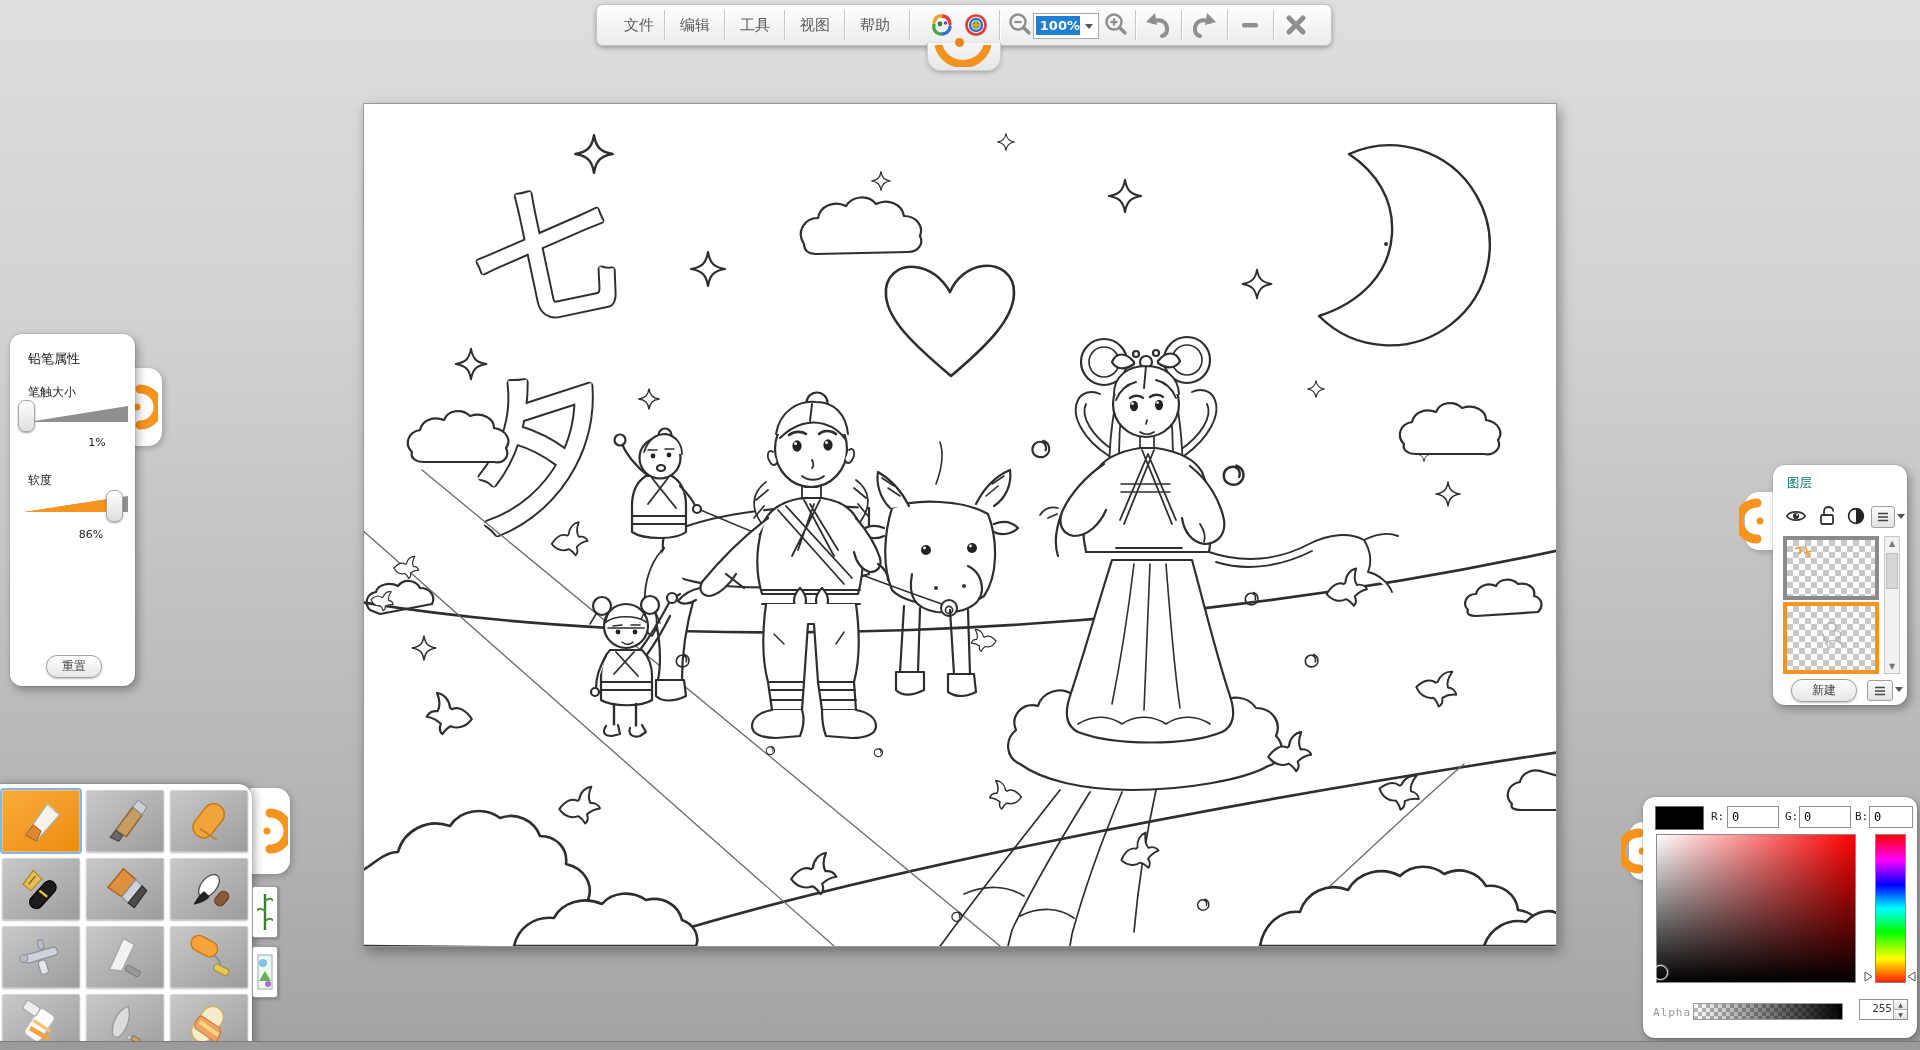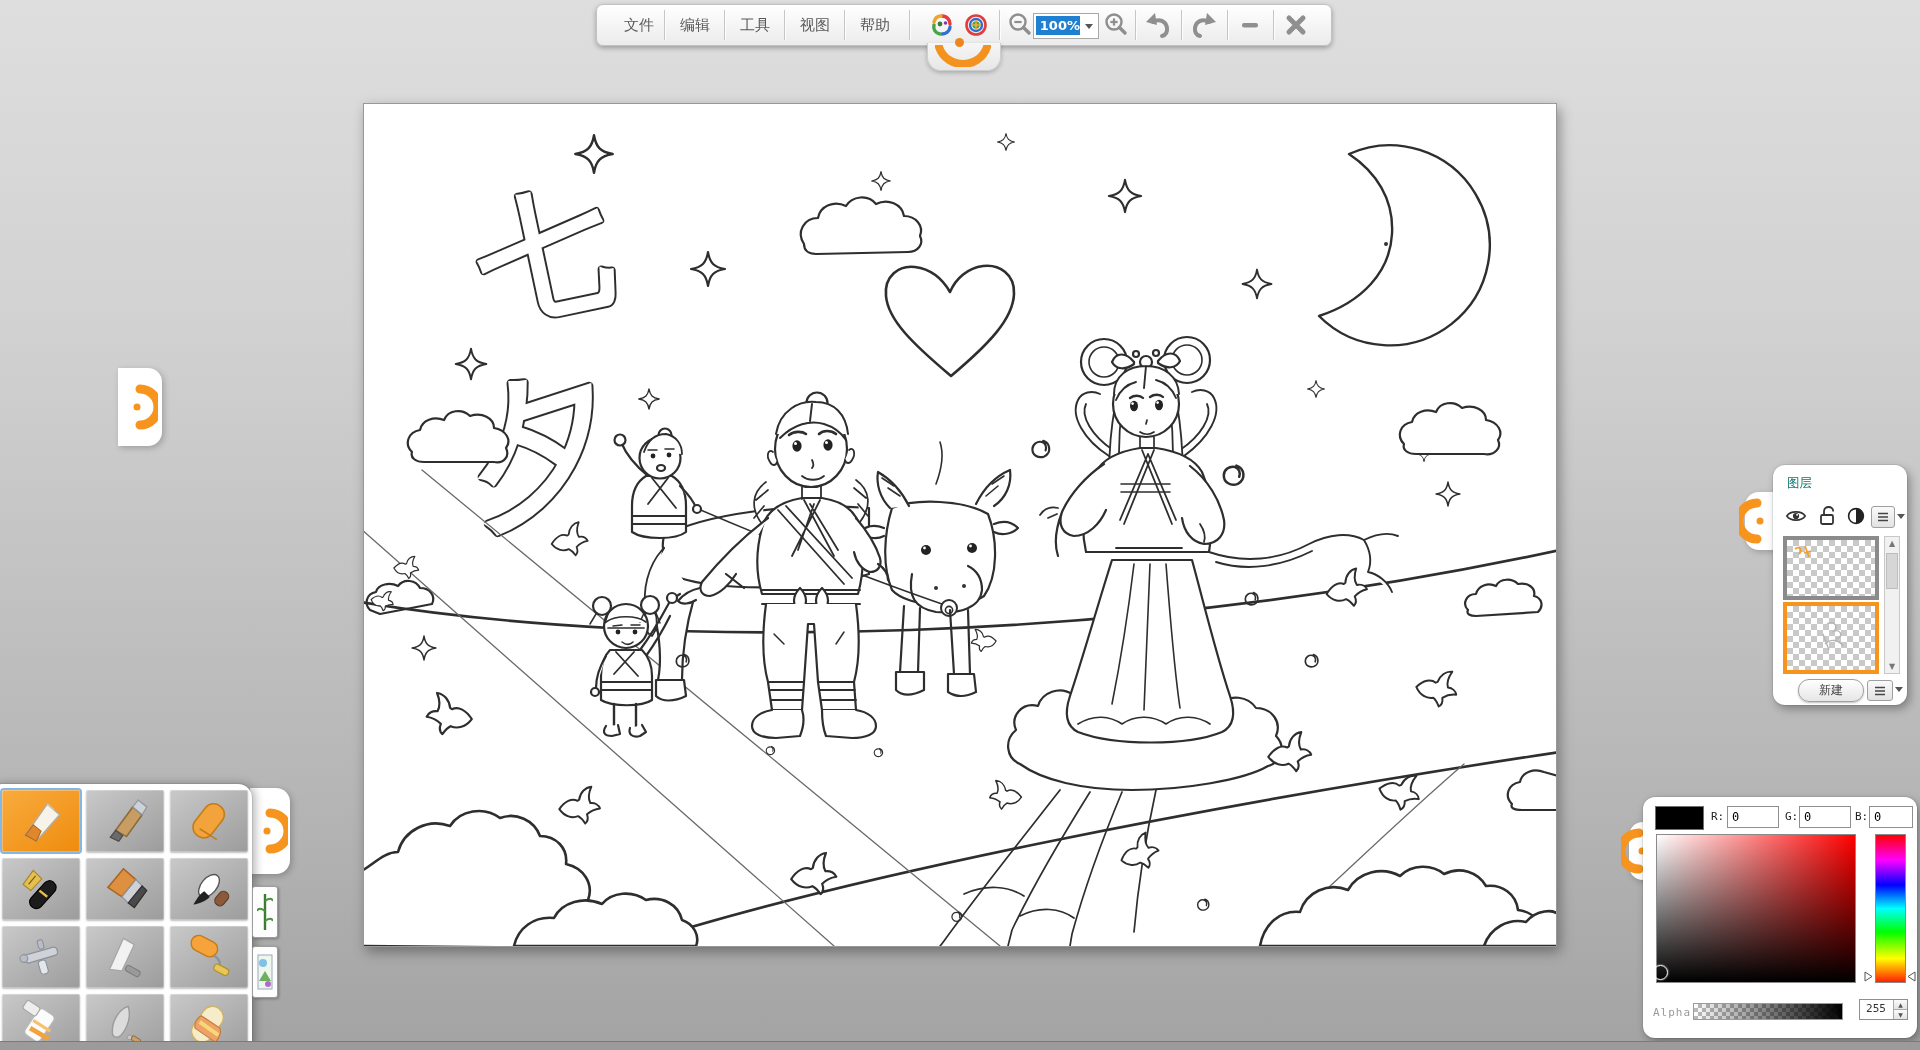--- a/index.html
+++ b/index.html
@@ -84,21 +84,21 @@
   .huebar{left:232px;top:37px;width:29px;height:147px;border:1px solid #8a8a8a;
           background:linear-gradient(to bottom,#ff0000 0%,#ff00ff 17%,#0000ff 34%,#00ffff 50%,#00ff00 66%,#ffff00 84%,#ff2000 100%);}
   .alpha-label{left:10px;top:209px;font-size:11px;color:#9a9a9a;letter-spacing:1px;
                font-family:"DejaVu Sans Mono",monospace;}
   .alphabar{left:50px;top:206px;width:148px;height:15px;border:1px solid #9a9a9a;
             background-image:linear-gradient(to right,rgba(0,0,0,0),#000),
              linear-gradient(45deg,#bbb 25%,transparent 25%,transparent 75%,#bbb 75%),
              linear-gradient(45deg,#bbb 25%,transparent 25%,transparent 75%,#bbb 75%);
             background-size:100% 100%,8px 8px,8px 8px;background-position:0 0,0 0,4px 4px;}
   .alpha-box{left:216px;top:202px;width:47px;height:19px;border:1px solid #8f8f8f;background:#fff;}
-  .alpha-val{position:absolute;left:0;top:2px;width:32px;text-align:center;font-size:11px;
+  .alpha-val{position:absolute;left:0;top:2px;width:32px;text-align:right;font-size:11px;
              font-family:"DejaVu Sans Mono",monospace;}
   .spin{position:absolute;right:0;top:0;bottom:0;width:13px;border-left:1px solid #aaa;
         display:flex;flex-direction:column;}
   .spin div{flex:1;display:flex;align-items:center;justify-content:center;font-size:6px;color:#555;
             background:linear-gradient(#fbfbfb,#e4e4e4);}
   .spin div+div{border-top:1px solid #aaa;}
   .bottom-strip{left:0;top:1041px;width:1920px;height:9px;background:#9b9b9b;border-top:1px solid #7a7a7a;z-index:40;}
 </style>
 </head>
 <body>
@@ -426,20 +426,34 @@
       </svg>
     </div>
   </div>
 
   <div class="abs tab pencil-tab">
     <svg width="28" height="46" viewBox="0 0 28 46" style="position:absolute;left:12px;top:16px">
       <path d="M10,5 A17,17 0 1 1 10,41" stroke="#f7941d" stroke-width="9" fill="none" stroke-linecap="round"></path>
       <circle cx="7" cy="23" r="3.5" fill="#f7941d"></circle>
     </svg>
   </div>
+  <div class="abs panel pencil">
+    <div class="abs p-title">铅笔属性</div>
+    <div class="abs p-label" style="top:50px">笔触大小</div>
+    <div class="abs wedge" style="left:18px;top:72px;width:100px"></div>
+    <div class="abs thumb" style="left:8px;top:66px"></div>
+    <div class="abs p-val" style="left:58px;top:102px">1%</div>
+    <div class="abs p-label" style="top:138px">软度</div>
+    <div class="abs wedge" style="left:14px;top:162px;width:104px">
+      <div class="fill" style="width: 86%;"></div>
+    </div>
+    <div class="abs thumb" style="left:96px;top:156px"></div>
+    <div class="abs p-val" style="left:52px;top:194px">86%</div>
+    <div class="abs pill-btn" style="left:36px;top:321px;width:54px">重置</div>
+  </div>
 
   <div class="abs tab palette-tab">
     <svg width="28" height="46" viewBox="0 0 28 46" style="position:absolute;left:10px;top:20px">
       <path d="M10,5 A17,17 0 1 1 10,41" stroke="#f7941d" stroke-width="9" fill="none" stroke-linecap="round"></path>
       <circle cx="7" cy="23" r="3.5" fill="#f7941d"></circle>
     </svg>
   </div>
   <div class="abs panel palette">
 
     <div class="abs tile selected" style="left:14px;top:6px">
@@ -588,21 +602,21 @@
     <div class="abs layer-thumb checker" style="top:137px;height:72px;border:4px solid #f7941d">
       <svg width="40" height="40" style="position:absolute;left:26px;top:12px">
         <path d="M14,6 C20,2 26,8 21,13 C28,11 31,19 23,21 M12,26 C18,20 26,22 30,28 M10,16 L16,32" stroke="#b5b5b5" stroke-width="1.4" fill="none"></path>
       </svg>
     </div>
     <div class="abs scrollbar">
       <div style="position:absolute;top:2px;left:0;right:0">▲</div>
       <div class="sb-thumb"></div>
       <div style="position:absolute;bottom:2px;left:0;right:0">▼</div>
     </div>
-    <div class="abs pill-btn" style="left:25px;top:214px;width:64px">新建</div>
+    <div class="abs pill-btn" style="left:18px;top:214px;width:64px">新建</div>
     <div class="abs mini-btn" style="left:94px;top:215px;width:24px;height:19px">
       <svg width="12" height="10" viewBox="0 0 12 10">
         <path d="M1,1.5 H11 M1,5 H11 M1,8.5 H11" stroke="#444" stroke-width="1.6"></path>
       </svg>
     </div>
     <div class="abs caret" style="left:122px;top:222px"></div>
   </div>
 
   <div class="abs tab colorp-tab">
     <svg width="28" height="46" viewBox="0 0 28 46" style="position:absolute;left:-8px;top:6px">

